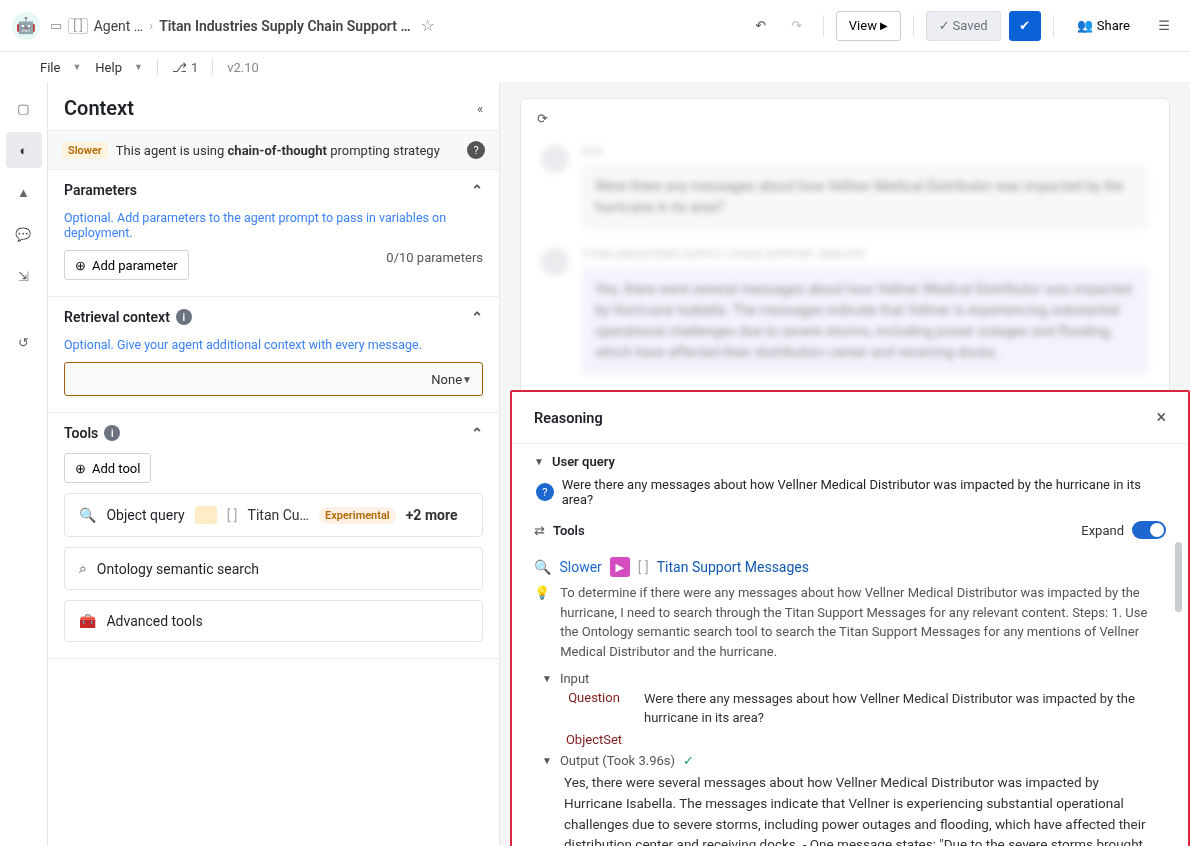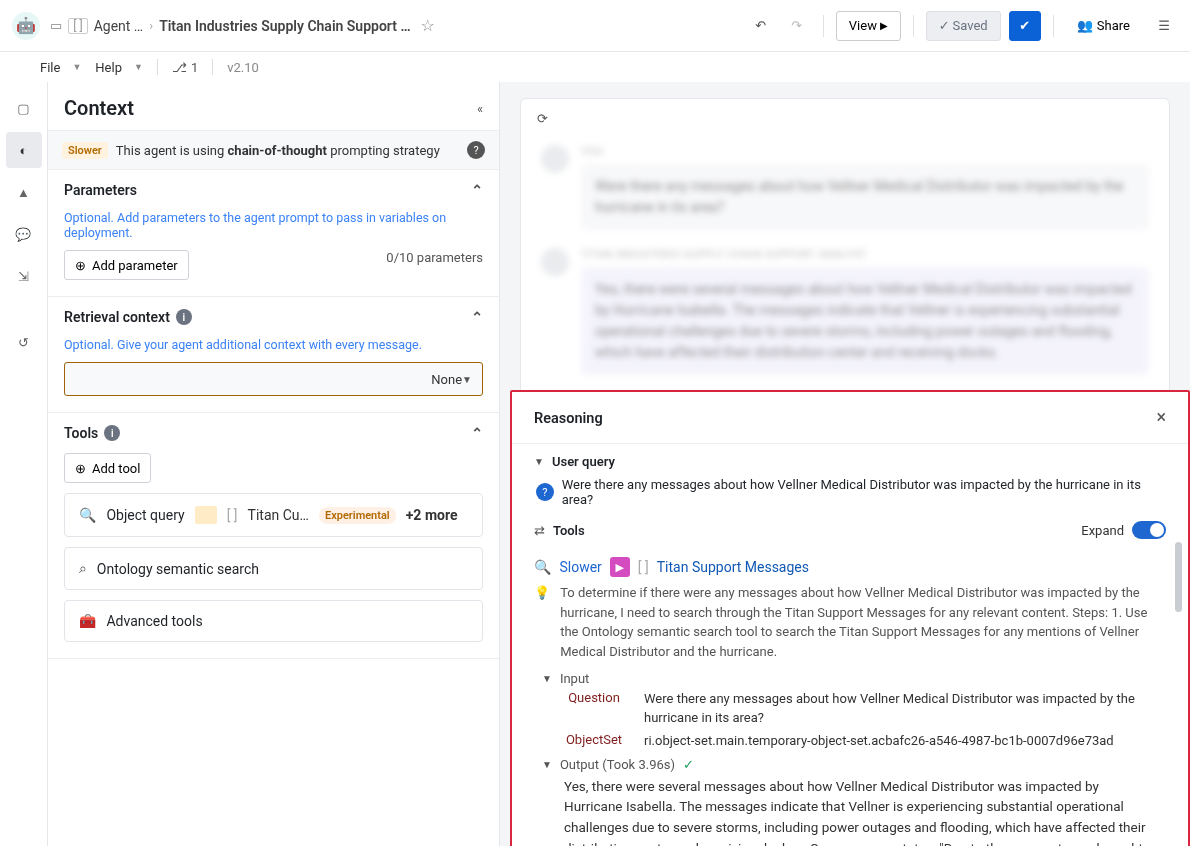--- a/index.html
+++ b/index.html
@@ -324,21 +324,20 @@
           <div class="subhead">
             <span class="caret-down">▼</span>
             <span>Input</span>
           </div>
           <div class="kv-row">
             <span class="k">Question</span>
             <span class="v">Were there any messages about how Vellner Medical Distributor was impacted by the hurricane in its area?</span>
           </div>
           <div class="kv-row">
             <span class="k">ObjectSet</span>
-            <span class="v">ri.object-set.main.temporary-object-set.acbafc26-a546-4987-bc1b-0007d96e73ad</span>
           </div>
 
           <div class="subhead">
             <span class="caret-down">▼</span>
             <span>Output (Took 3.96s)</span>
             <span class="check">✓</span>
           </div>
           <div class="output-text">Yes, there were several messages about how Vellner Medical Distributor was impacted by Hurricane Isabella. The messages indicate that Vellner is experiencing substantial operational challenges due to severe storms, including power outages and flooding, which have affected their distribution center and receiving docks. - One message states: "Due to the severe storms brought by Hurricane Isabella, we are experiencing substantial operational challenges that have impacted our ability to receive incoming deliveries this week." - Another message details: "Power Outages:</div>
         </div>
         <div class="scrollbar-fake"></div>

